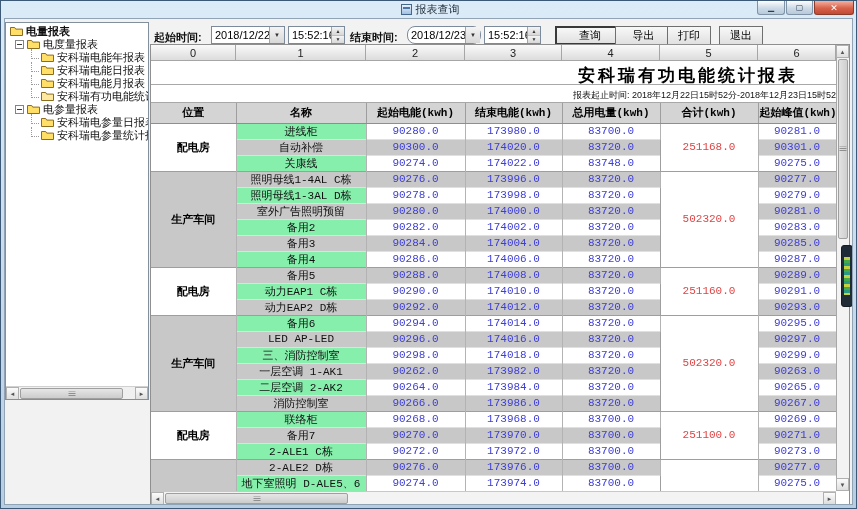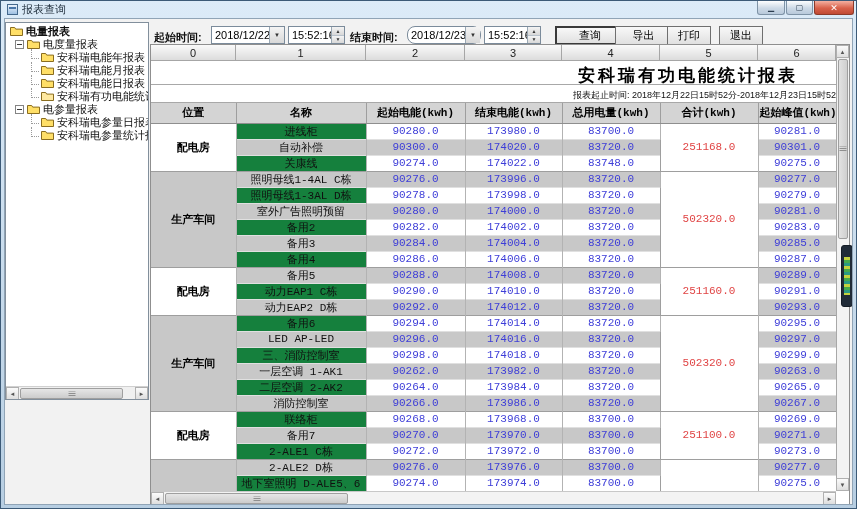--- a/index.html
+++ b/index.html
@@ -4,21 +4,21 @@
 <style>
   :root{
     --blue:#3d3dd8; --red:#e04444; --stripe:#c8c8c8; --hdrbg:#d4d4d4;
   }
   *{box-sizing:border-box;}
   html,body{margin:0;padding:0;}
   body{width:857px;height:509px;overflow:hidden;font-family:"Liberation Sans","DejaVu Sans",sans-serif;background:#888;}
   .window{position:absolute;left:0;top:0;width:857px;height:509px;
     background:linear-gradient(#dcebf8,#b7cee2);border:1px solid #3c5a77;}
   
-  .titlebar{position:absolute;left:3px;top:1px;right:3px;height:15px;display:flex;align-items:center;gap:4px;padding-left:3px;}
+  .titlebar{position:absolute;left:3px;top:1px;right:3px;height:15px;display:flex;align-items:center;gap:4px;padding-left:3px;justify-content:center;}
   .appicon{width:11px;height:11px;background:linear-gradient(#eaf2fb,#9fc0e2);border:1px solid #44688c;}
   .appicon i{display:block;margin:2px 1px 0 1px;height:2px;background:#4a76a8;}
   .wtitle{font-size:11px;color:#1d2c3a;}
   .winbtns{position:absolute;right:2px;top:0;display:flex;}
   .wbtn{height:14px;display:flex;align-items:center;justify-content:center;
     font-size:8px;color:#2c3e50;border:1px solid #7e93a6;border-top:none;
     background:linear-gradient(#fdfeff,#ccd9e6 55%,#b9cadb);border-radius:0 0 3px 3px;margin-left:1px;}
   .wbtn.min{width:28px;} .wbtn.max{width:27px;}
   .wbtn.close{width:40px;background:linear-gradient(#f4b0a0,#d8614a 55%,#c04a34);color:#fff;border-color:#8c3a2a;font-size:9px;}
   
@@ -57,21 +57,21 @@
   .band-sub{position:absolute;left:0;top:40px;width:685px;height:18px;background:#fff;border-bottom:1px solid #a8a8a8;}
   .rrange{position:absolute;left:422px;top:4px;font-size:9px;color:#111;white-space:nowrap;}
   table.rpt{position:absolute;left:0;top:58px;border-collapse:collapse;table-layout:fixed;width:685px;font-family:Liberation Mono, monospace;}
   table.rpt th{height:20px;background:var(--hdrbg);font-size:11px;font-weight:bold;color:#000;
     border-right:1px solid #9e9e9e;border-bottom:1px solid #8e8e8e;text-align:center;white-space:nowrap;overflow:hidden;}
   table.rpt td{height:16px;font-size:11px;text-align:center;border-right:1px solid #b3b3b3;border-top:1px solid #e0e0e0;
     white-space:nowrap;overflow:hidden;padding:0 1px;}
   table.rpt tr.gs td{border-top:1px solid #9e9e9e;}
   td.loc{font-weight:bold;color:#000;border-right:1px solid #9e9e9e;}
   td.loc.white{background:#fff;} td.loc.gray{background:var(--stripe);}
-  td.nm{color:#101010;background:#15803d;}
+  td.nm{color:#101010;background:#86efac;}
   td.v{color:var(--blue);background:#fff;}
   td.nm.odd,td.v.odd{background:var(--stripe);}
   td.tot{color:var(--red);background:#fff;border-right:1px solid #9e9e9e;border-left:1px solid #9e9e9e;}
   
   .vbar{position:absolute;right:0;top:0;width:13px;height:446px;background:#f3f3f3;border-left:1px solid #a8a8a8;}
   .hbar{position:absolute;left:0;bottom:0;width:685px;height:14px;background:#f3f3f3;border-top:1px solid #c8c8c8;}
   .sarrow{position:absolute;width:13px;height:13px;background:linear-gradient(#fbfbfb,#dedede);border:1px solid #b0b0b0;
     display:flex;align-items:center;justify-content:center;font-size:6px;color:#555;}
   .sthumb{position:absolute;background:linear-gradient(90deg,#e2e2e2,#cfcfcf);border:1px solid #9f9f9f;border-radius:2px;}
   .hthumb{background:linear-gradient(#e6e6e6,#cccccc);}
@@ -130,30 +130,30 @@
             </span>
             <span class="tlabel">安科瑞电能年报表</span>
           </div>
           <div class="trow" style="padding-left:22px">
             <span class="conn"></span>
             <span class="ticon">
               <svg width="13" height="11" viewBox="0 0 13 11">
                 <path d="M0.5 9.5 V1.5 h4.2 l1 1.6 h6.8 v6.4 z" fill="#ffdf67" stroke="#8a6d1f" stroke-width="1"></path>
               </svg>
             </span>
+            <span class="tlabel">安科瑞电能日报表</span>
+          </div>
+          <div class="trow" style="padding-left:22px">
+            <span class="conn"></span>
+            <span class="ticon">
+              <svg width="13" height="11" viewBox="0 0 13 11">
+                <path d="M0.5 9.5 V1.5 h4.2 l1 1.6 h6.8 v6.4 z" fill="#ffdf67" stroke="#8a6d1f" stroke-width="1"></path>
+              </svg>
+            </span>
             <span class="tlabel">安科瑞电能月报表</span>
-          </div>
-          <div class="trow" style="padding-left:22px">
-            <span class="conn"></span>
-            <span class="ticon">
-              <svg width="13" height="11" viewBox="0 0 13 11">
-                <path d="M0.5 9.5 V1.5 h4.2 l1 1.6 h6.8 v6.4 z" fill="#ffdf67" stroke="#8a6d1f" stroke-width="1"></path>
-              </svg>
-            </span>
-            <span class="tlabel">安科瑞电能日报表</span>
           </div>
           <div class="trow sel" style="padding-left:22px">
             <span class="conn"></span>
             <span class="ticon">
               <svg width="13" height="11" viewBox="0 0 13 11">
                 <path d="M0.5 9.5 V1.5 h4.2 l1 1.6 h6.8 v6.4 z" fill="#ffdf67" stroke="#8a6d1f" stroke-width="1"></path>
               </svg>
             </span>
             <span class="tlabel">安科瑞有功电能统计报表</span>
           </div>

